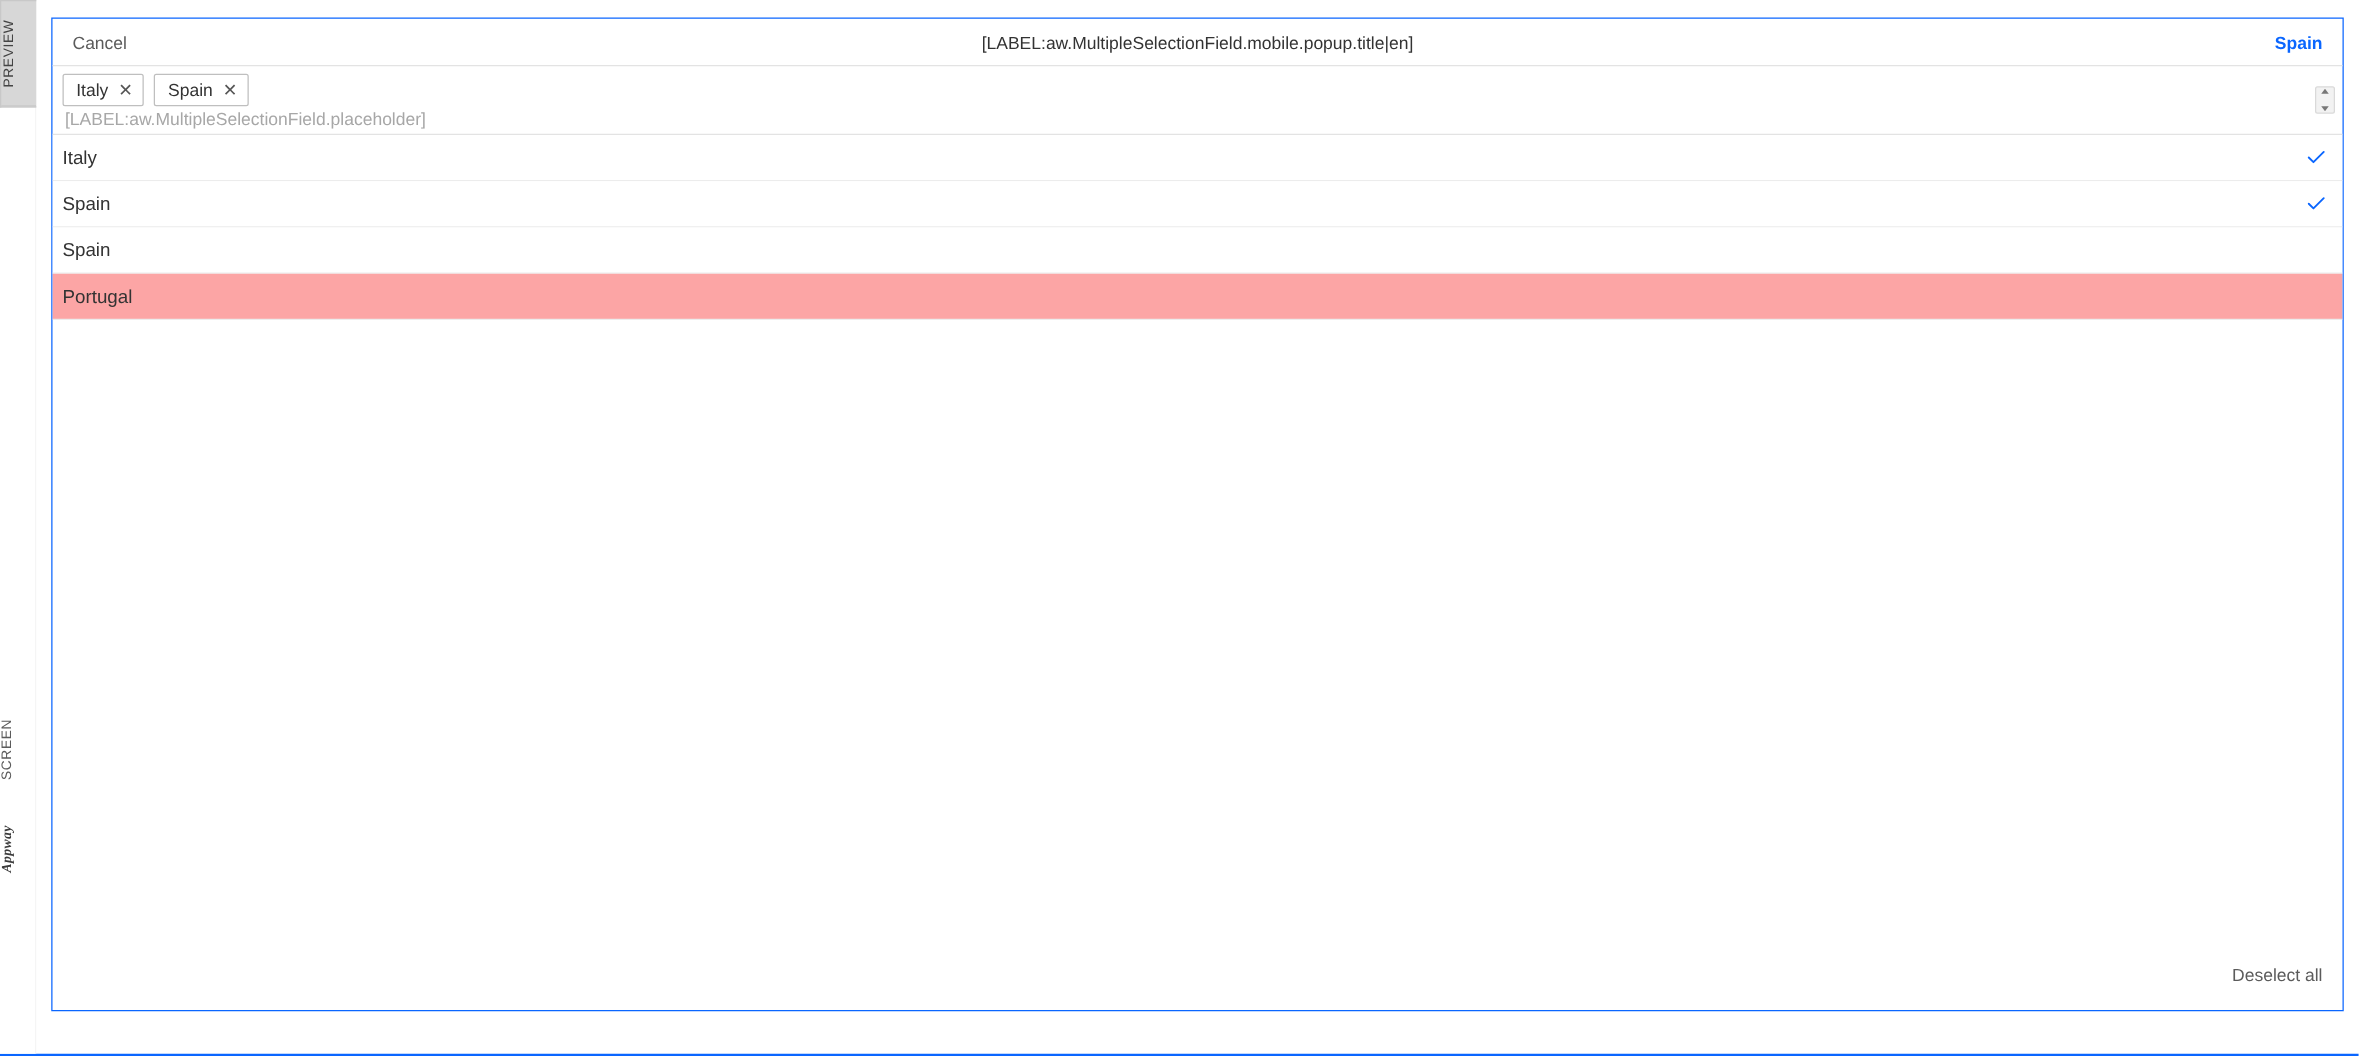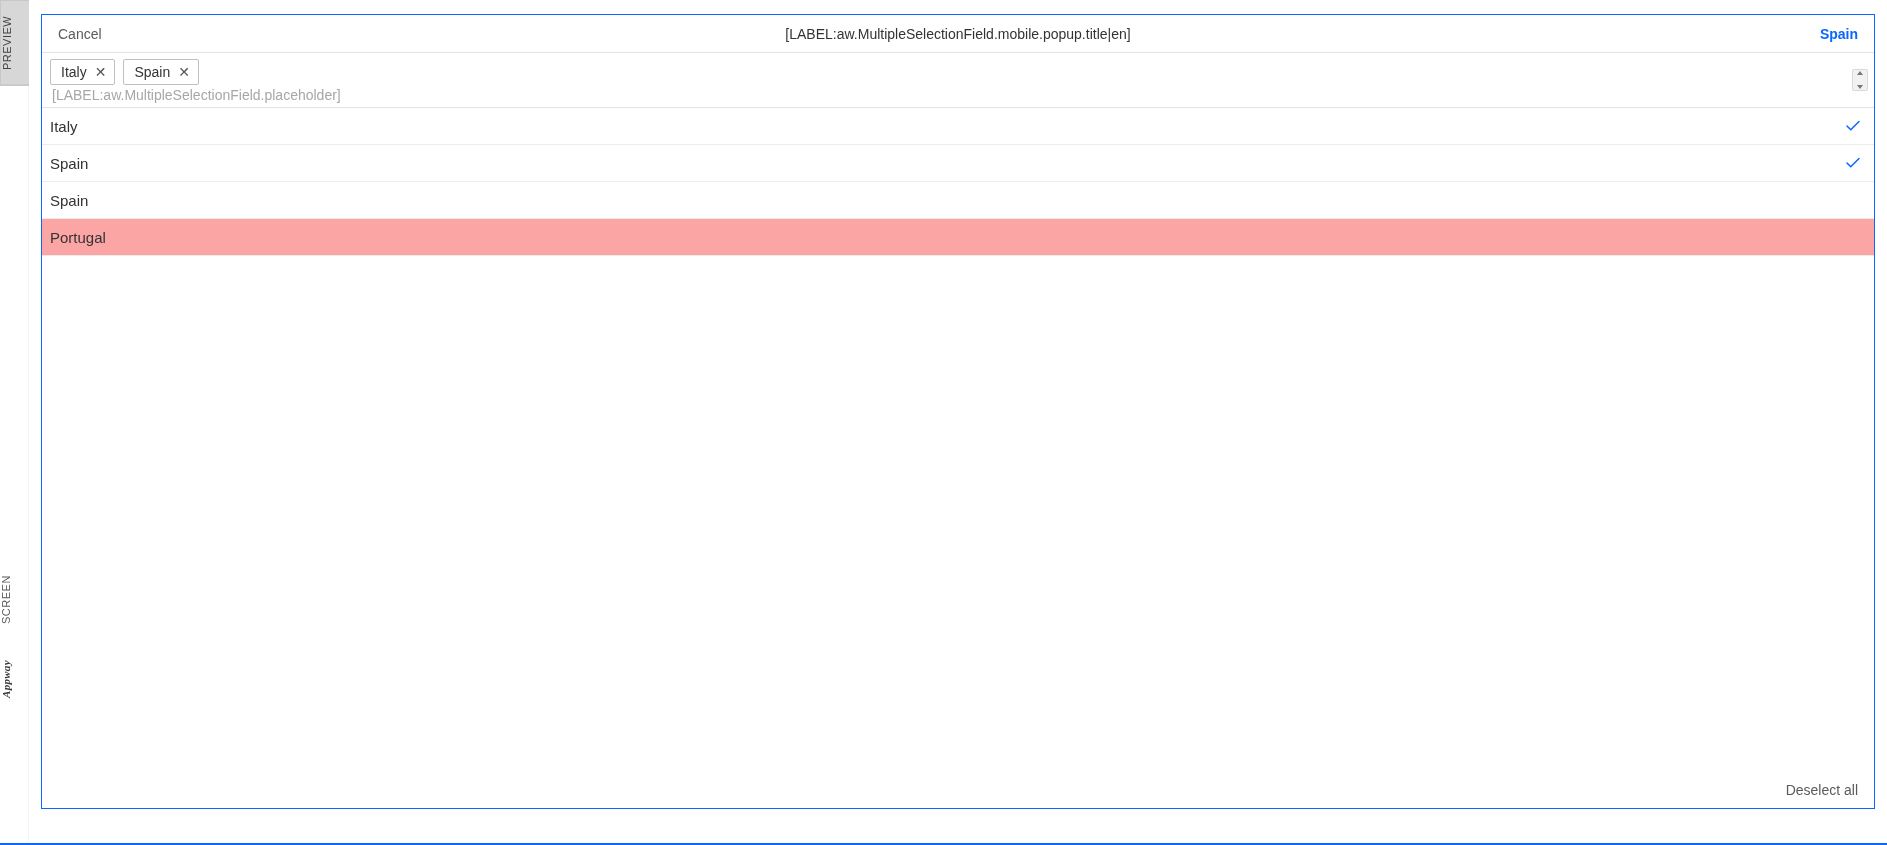--- a/index.html
+++ b/index.html
@@ -194,21 +194,20 @@
     height: 18px;
     display: none;
   }
   .option.selected .check { display: inline-flex; }
   .check svg { width: 100%; height: 100%; }
 
   
   .popup-footer {
     height: 36px;
     display: flex;
-    align-items: center;
     justify-content: flex-end;
     padding: 0 16px;
     font-size: 14px;
     color: #5b5b5b;
   }
   .popup-footer .deselect {
     cursor: pointer;
   }
 </style>
 </head>

